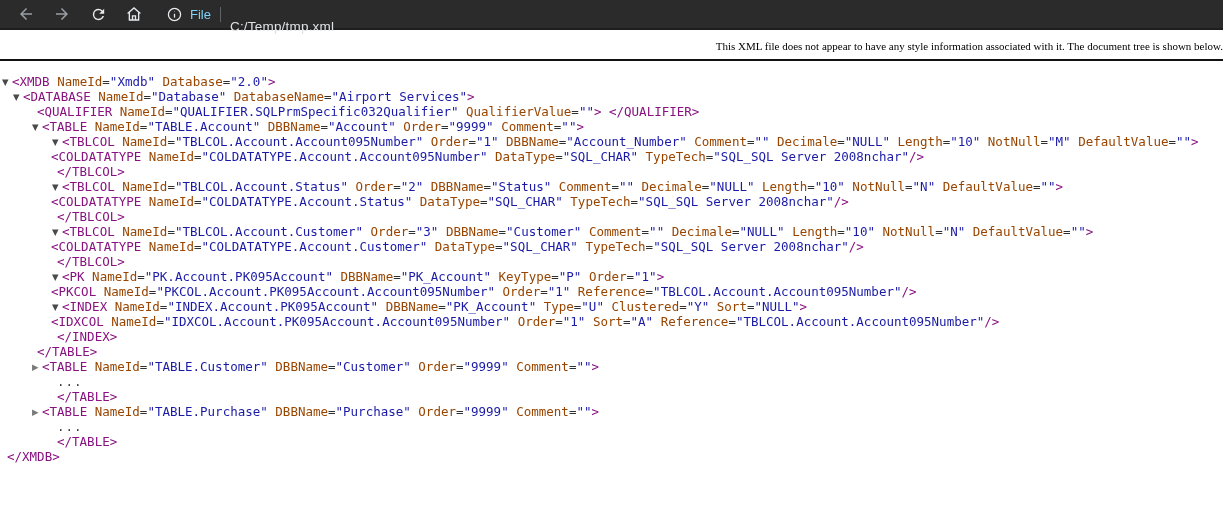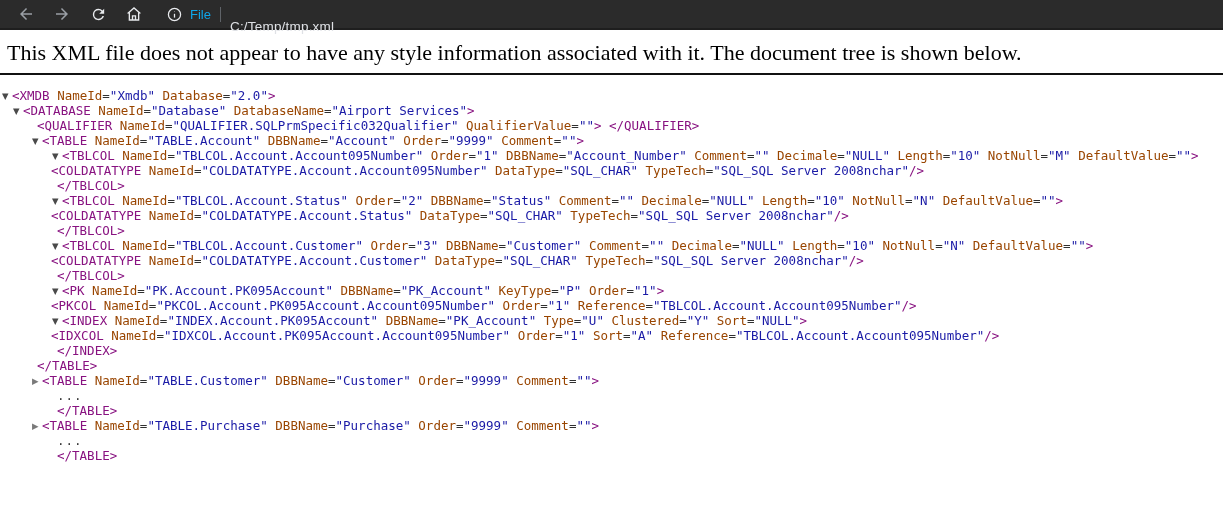--- a/index.html
+++ b/index.html
@@ -14,28 +14,28 @@
     display:flex; align-items:center; padding-left:8px;
   }
   .tb-btn {
     width:36px; height:28px; background:transparent; border:none;
     display:flex; align-items:center; justify-content:center; cursor:pointer;
   }
   .tb-btn svg { display:block; }
   .addr {
     display:flex; align-items:center; margin-left:14px; height:28px; flex:1;
   }
-  .addr .scheme { color:#0ea5e9; font-size:13px; margin:0 9px 0 7px; }
+  .addr .scheme { color:#7dd3fc; font-size:13px; margin:0 9px 0 7px; }
   .addr .vsep { width:1px; height:15px; background:#5f6368; }
   .addr .url { color:#dfe1e5; font-size:13.5px; margin-left:9px; letter-spacing:.2px;margin-top:24px; }
   
   .page { background:#fff; }
   .notice {
     font-family:"Liberation Serif","DejaVu Serif",serif;
-    font-size:22px; color:#000; padding:10px 0 7px 7px;
+    font-size:11px; color:#000; padding:10px 0 7px 7px;text-align:right;
   }
   .rule { border:none; border-top:2px solid #111; height:0; }
   #tree { padding-top:13px; }
   .line {
     white-space:pre;
     font-family:"DejaVu Sans Mono","Liberation Mono",monospace;
     font-size:12.5px; line-height:15px; height:15px; color:#303030;
   }
   .d0 { padding-left:2px; }
   .d1 { padding-left:13px; }
@@ -114,14 +114,15 @@
       <div class="line d3"><span class="arrow">▼</span><span class="tag">&lt;INDEX</span><span> </span><span class="an">NameId</span><span class="eq">=</span><span class="av">"INDEX.Account.PK095Account"</span><span> </span><span class="an">DBBName</span><span class="eq">=</span><span class="av">"PK_Account"</span><span> </span><span class="an">Type</span><span class="eq">=</span><span class="av">"U"</span><span> </span><span class="an">Clustered</span><span class="eq">=</span><span class="av">"Y"</span><span> </span><span class="an">Sort</span><span class="eq">=</span><span class="av">"NULL"</span><span class="tag">&gt;</span></div>
       <div class="line d4"><span class="spacer"></span><span class="tag">&lt;IDXCOL</span><span> </span><span class="an">NameId</span><span class="eq">=</span><span class="av">"IDXCOL.Account.PK095Account.Account095Number"</span><span> </span><span class="an">Order</span><span class="eq">=</span><span class="av">"1"</span><span> </span><span class="an">Sort</span><span class="eq">=</span><span class="av">"A"</span><span> </span><span class="an">Reference</span><span class="eq">=</span><span class="av">"TBLCOL.Account.Account095Number"</span><span class="tag">/&gt;</span></div>
       <div class="line d3"><span class="spacer"></span><span class="tag">&lt;/INDEX&gt;</span></div>
       <div class="line d2"><span class="spacer"></span><span class="tag">&lt;/TABLE&gt;</span></div>
       <div class="line d2"><span class="arrow right">▶</span><span class="tag">&lt;TABLE</span><span> </span><span class="an">NameId</span><span class="eq">=</span><span class="av">"TABLE.Customer"</span><span> </span><span class="an">DBBName</span><span class="eq">=</span><span class="av">"Customer"</span><span> </span><span class="an">Order</span><span class="eq">=</span><span class="av">"9999"</span><span> </span><span class="an">Comment</span><span class="eq">=</span><span class="av">""</span><span class="tag">&gt;</span></div>
       <div class="line d3"><span class="spacer"></span><span class="ellipsis">...</span></div>
       <div class="line d3"><span class="spacer"></span><span class="tag">&lt;/TABLE&gt;</span></div>
       <div class="line d2"><span class="arrow right">▶</span><span class="tag">&lt;TABLE</span><span> </span><span class="an">NameId</span><span class="eq">=</span><span class="av">"TABLE.Purchase"</span><span> </span><span class="an">DBBName</span><span class="eq">=</span><span class="av">"Purchase"</span><span> </span><span class="an">Order</span><span class="eq">=</span><span class="av">"9999"</span><span> </span><span class="an">Comment</span><span class="eq">=</span><span class="av">""</span><span class="tag">&gt;</span></div>
       <div class="line d3"><span class="spacer"></span><span class="ellipsis">...</span></div>
       <div class="line d3"><span class="spacer"></span><span class="tag">&lt;/TABLE&gt;</span></div>
+      <div class="line d0"><span class="spacer"></span><span class="tag">&lt;/XMDB&gt;</span></div>
     </div>
 </div>
 
 </body></html>

